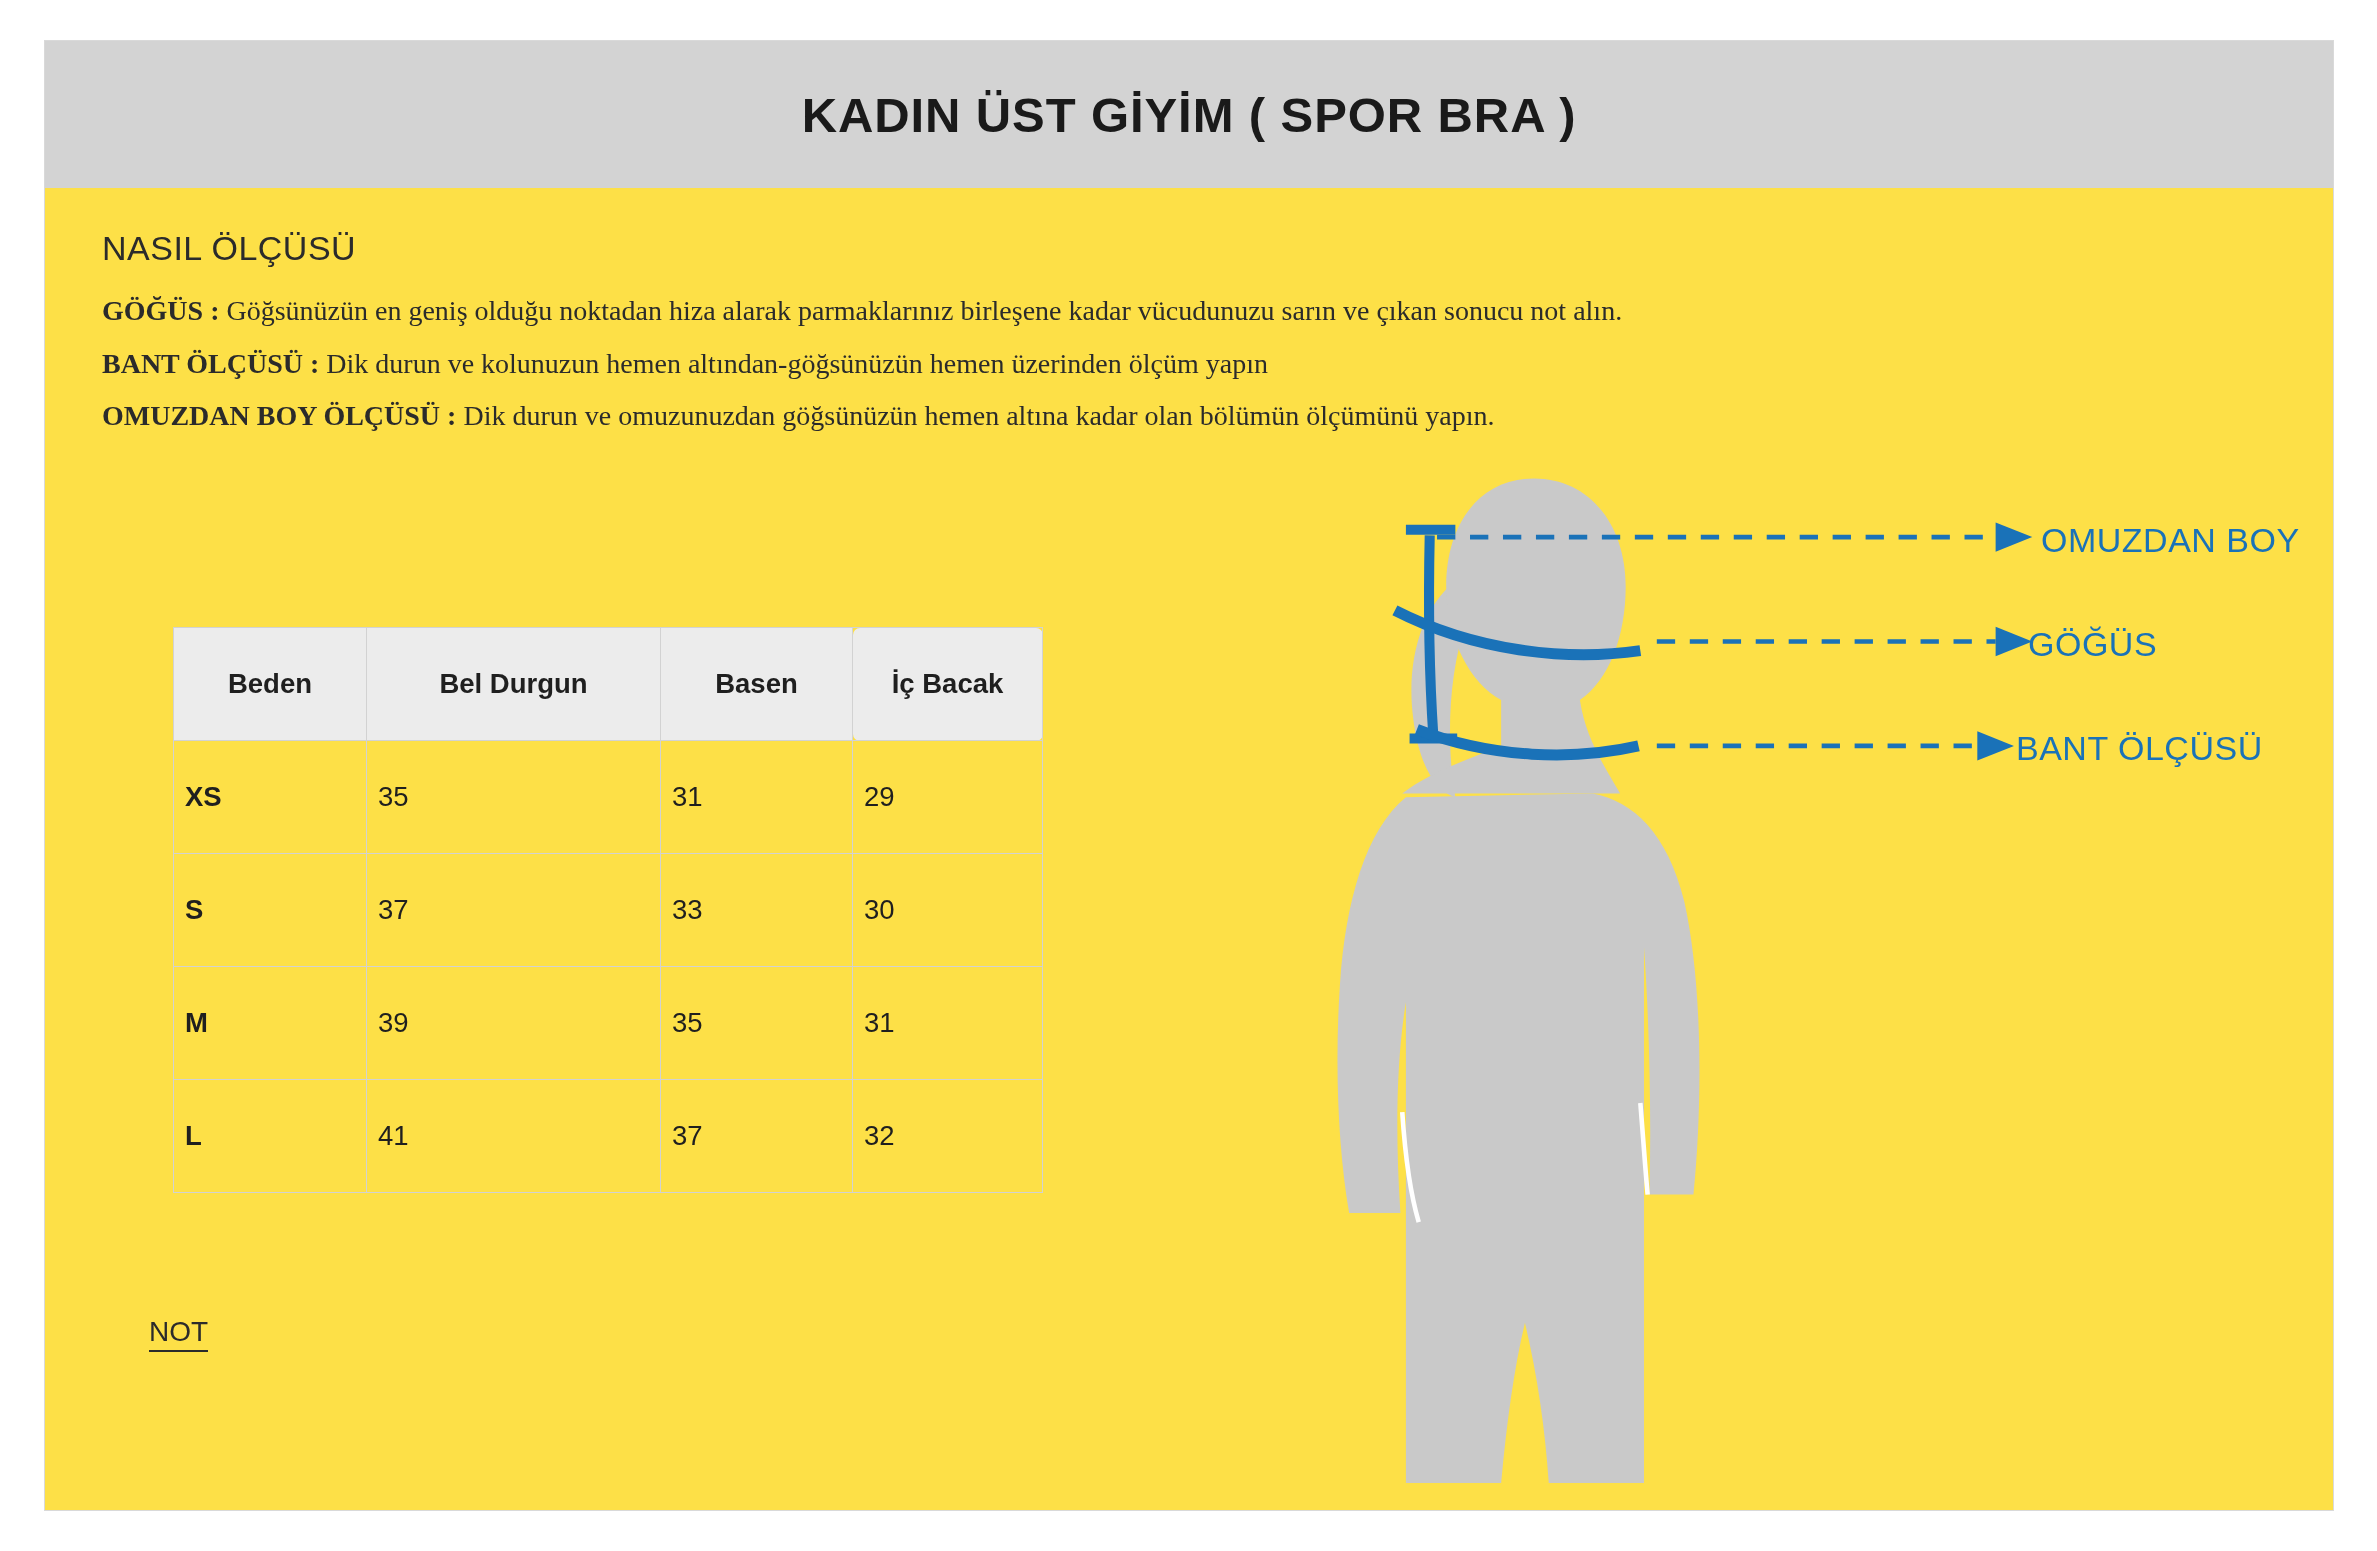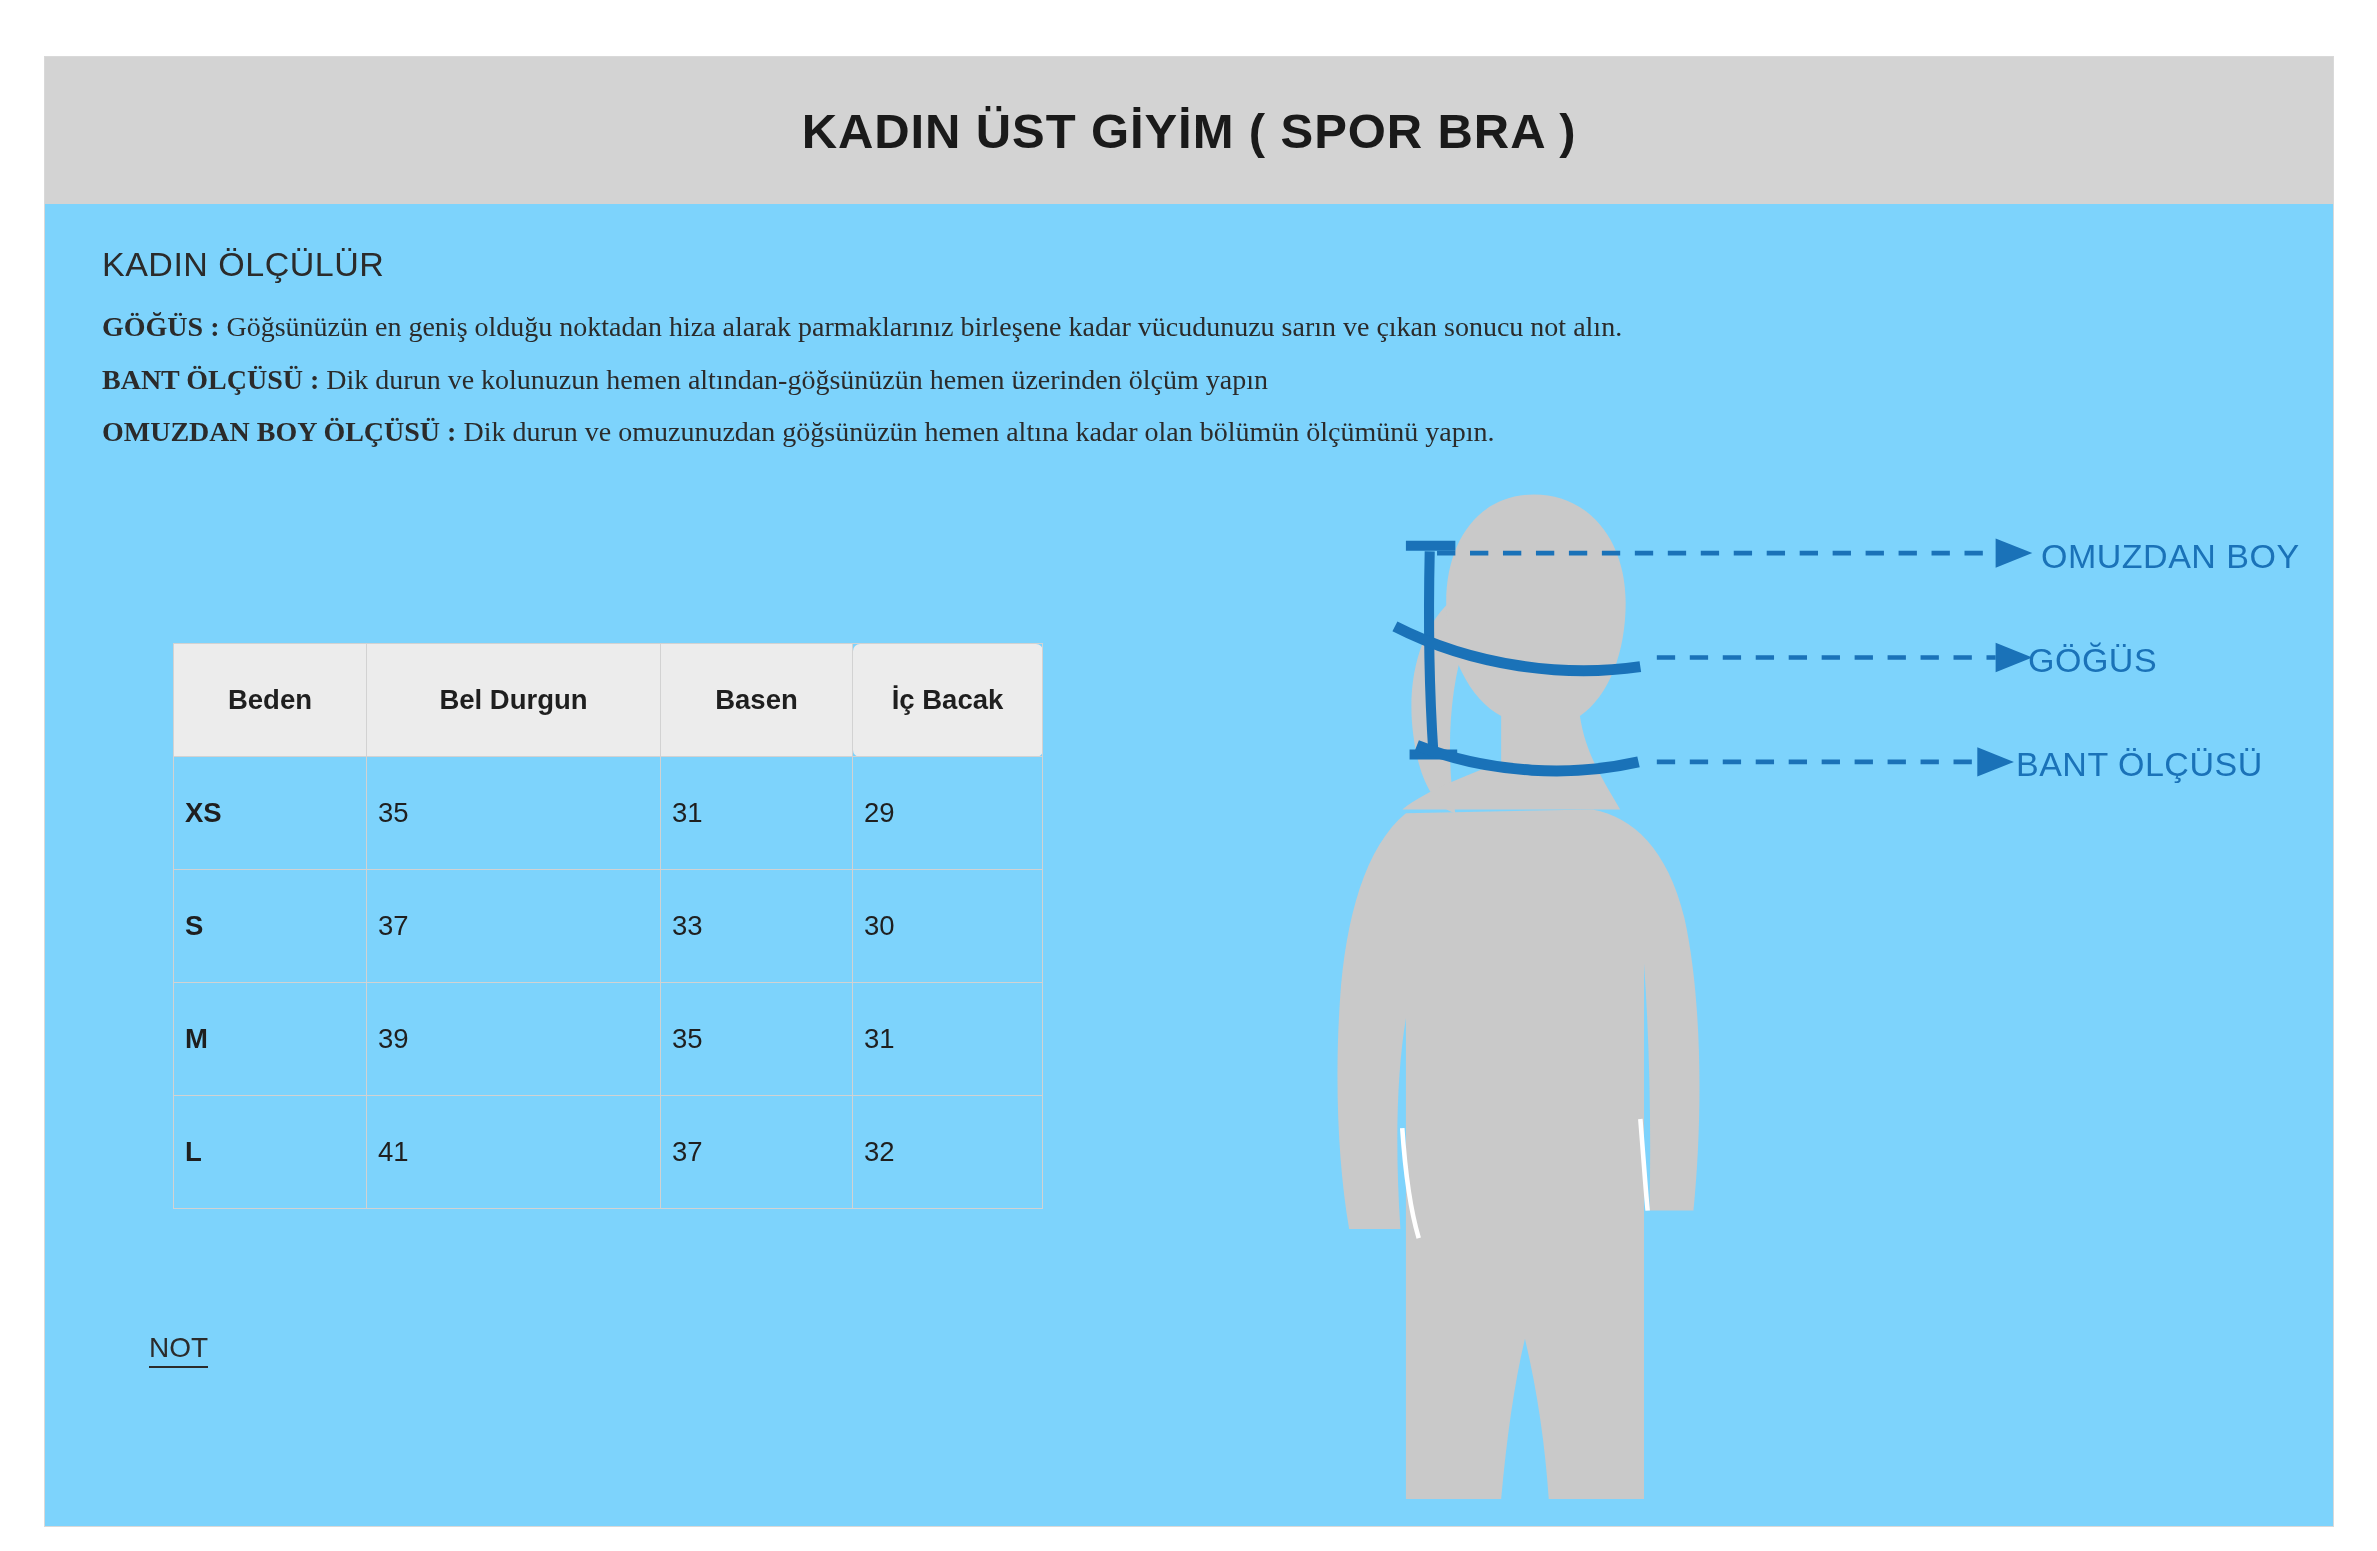--- a/index.html
+++ b/index.html
@@ -11,26 +11,26 @@
     width: 2377px;
     height: 1551px;
     font-family: "Liberation Sans", sans-serif;
     color: #262626;
     overflow: hidden;
   }
 
   .page {
     position: absolute;
     left: 44px;
-    top: 56px;
+    top: 40px;
     width: 2290px;
     height: 1471px;
     border: 1.8px solid #d9d9d9;
     box-sizing: border-box;
-    background: #7dd3fc;
+    background: #fde047;
   }
 
   
   .banner {
     position: absolute;
     left: 0;
     top: 0;
     width: 100%;
     height: 147px;
     background: #d3d3d3;
@@ -148,21 +148,21 @@
 </head>
 <body>
 
 <div class="page">
 
   <div class="banner">
     <div class="banner-title">KADIN ÜST GİYİM ( SPOR BRA )</div>
   </div>
 
   <div class="intro">
-    <div class="intro-heading">KADIN ÖLÇÜLÜR</div>
+    <div class="intro-heading">NASIL ÖLÇÜSÜ</div>
 
     <div class="intro-line">
       <span class="lbl">GÖĞÜS :</span><span> Göğsünüzün en geniş olduğu noktadan hiza alarak parmaklarınız birleşene kadar vücudunuzu sarın ve çıkan sonucu not alın.</span>
     </div>
 
     <div class="intro-line">
       <span class="lbl">BANT ÖLÇÜSÜ :</span><span> Dik durun ve kolunuzun hemen altından-göğsünüzün hemen üzerinden ölçüm yapın</span>
     </div>
 
     <div class="intro-line">

